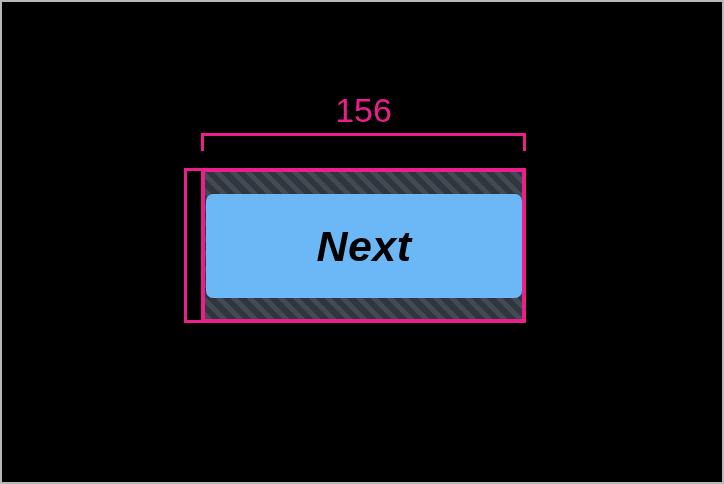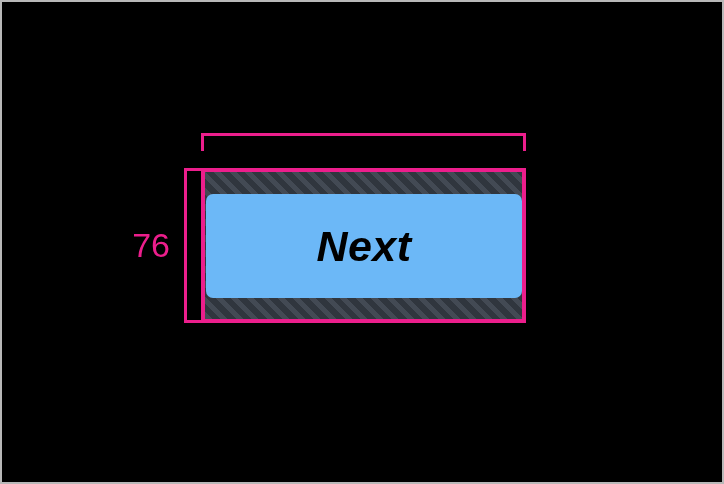--- a/index.html
+++ b/index.html
@@ -132,26 +132,26 @@
     font-family: "Liberation Sans", sans-serif;
     line-height: 40px;
     user-select: none;
   }
 </style>
 </head>
 <body>
 
 <div id="canvas">
 
+  <div id="dim-width-label">156</div>
 
   <div id="dim-width">
     <div class="bracket"></div>
   </div>
 
-  <div id="dim-height-label">76</div>
 
   <div id="dim-height">
     <div class="bracket"></div>
   </div>
 
   <div id="hatch-region"></div>
 
   <div id="measure-box"></div>
 
   <div id="next-button">Next</div>

